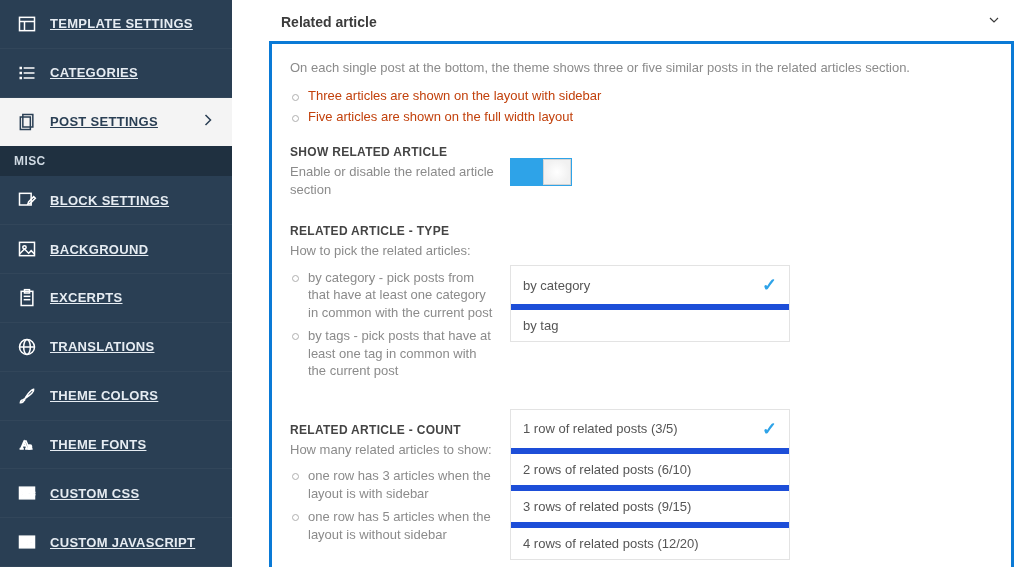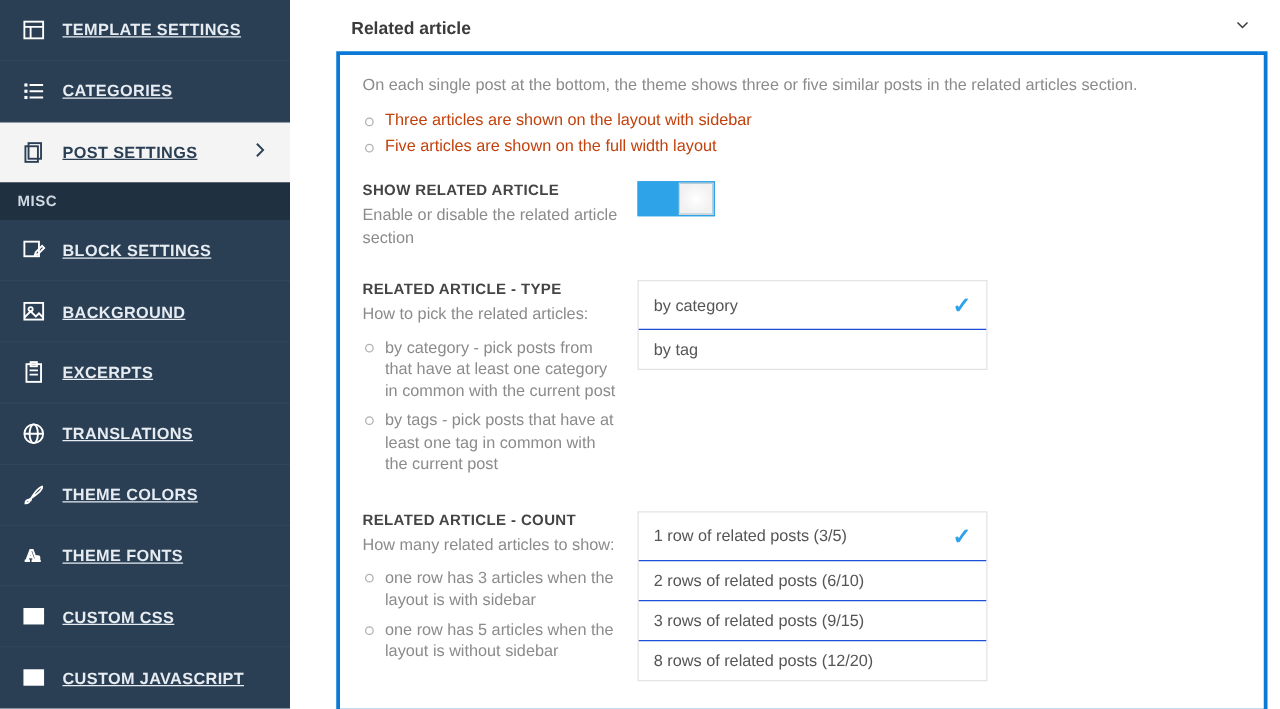--- a/index.html
+++ b/index.html
@@ -39,21 +39,21 @@
   ul.bullets { list-style: none; padding-left: 18px; margin-bottom: 18px; }
   ul.bullets li {
     color: #c2410c; font-size: 13px; padding: 3px 0 3px 0; position: relative;
   }
   ul.bullets li::before {
     content: ""; position: absolute; left: -16px; top: 9px;
     width: 5px; height: 5px; border: 1px solid #b0b0b0; border-radius: 50%;
     background: transparent;
   }
 
-  .setting-row { display: flex; align-items: flex-start; margin-bottom: 26px; }
+  .setting-row { display: flex; align-items: center; margin-bottom: 26px; }
   .setting-left { width: 220px; padding-right: 16px; }
   .setting-title { font-weight: 700; font-size: 12px; color: #444; letter-spacing: .3px; margin-bottom: 4px; }
   .setting-desc { color: #8b8b8b; font-size: 13px; line-height: 1.35; }
   .setting-desc ul { list-style: none; padding-left: 18px; margin-top: 6px; }
   .setting-desc ul li { position: relative; padding: 3px 0; }
   .setting-desc ul li::before {
     content: ""; position: absolute; left: -16px; top: 9px;
     width: 5px; height: 5px; border: 1px solid #b0b0b0; border-radius: 50%;
   }
   .setting-right { flex: 1; }
@@ -66,21 +66,21 @@
   .toggle .knob {
     position: absolute; right: 0; top: 0; width: 28px; height: 26px;
     background: radial-gradient(circle at 50% 50%, #fff 0%, #f1f1f1 70%); border: 1px solid #d4d4d4;
   }
 
   
   .option-list { border: 1px solid #e3e3e3; width: 280px; }
   .option {
     display: flex; align-items: center; justify-content: space-between;
     padding: 8px 12px; font-size: 13px; color: #555; cursor: pointer;
-    border-bottom: 1px solid #1d4ed8;
+    border-bottom: 6px solid #1d4ed8;
   }
   .option:last-child { border-bottom: none; }
   .check { color: #2ea3e8; font-size: 18px; font-weight: bold; display: none; }
   .option.selected .check { display: inline; }
 
   
   svg { width: 20px; height: 20px; stroke: currentColor; fill: none; stroke-width: 1.8; }
 </style>
 </head>
 <body>
@@ -290,21 +290,21 @@
             </div>
             <div class="option">
               <span>2 rows of related posts (6/10)</span>
 
             </div>
             <div class="option">
               <span>3 rows of related posts (9/15)</span>
 
             </div>
             <div class="option">
-              <span>8 rows of related posts (12/20)</span>
+              <span>4 rows of related posts (12/20)</span>
 
             </div>
           </div>
         </div>
       </div>
 
     </div>
   </div>
 </main>
 

